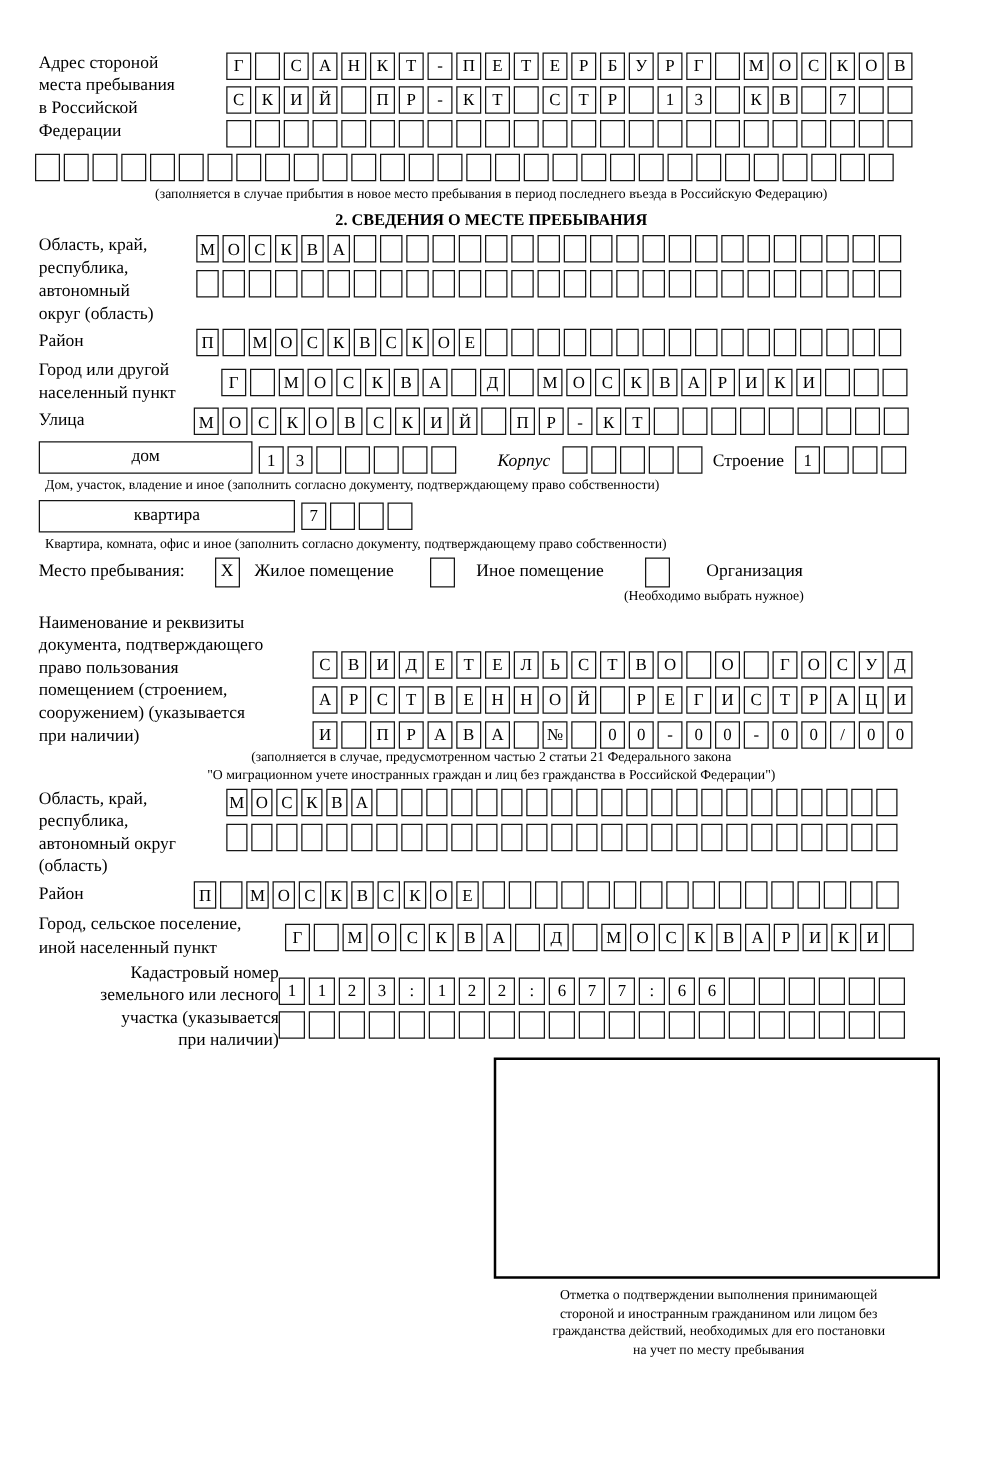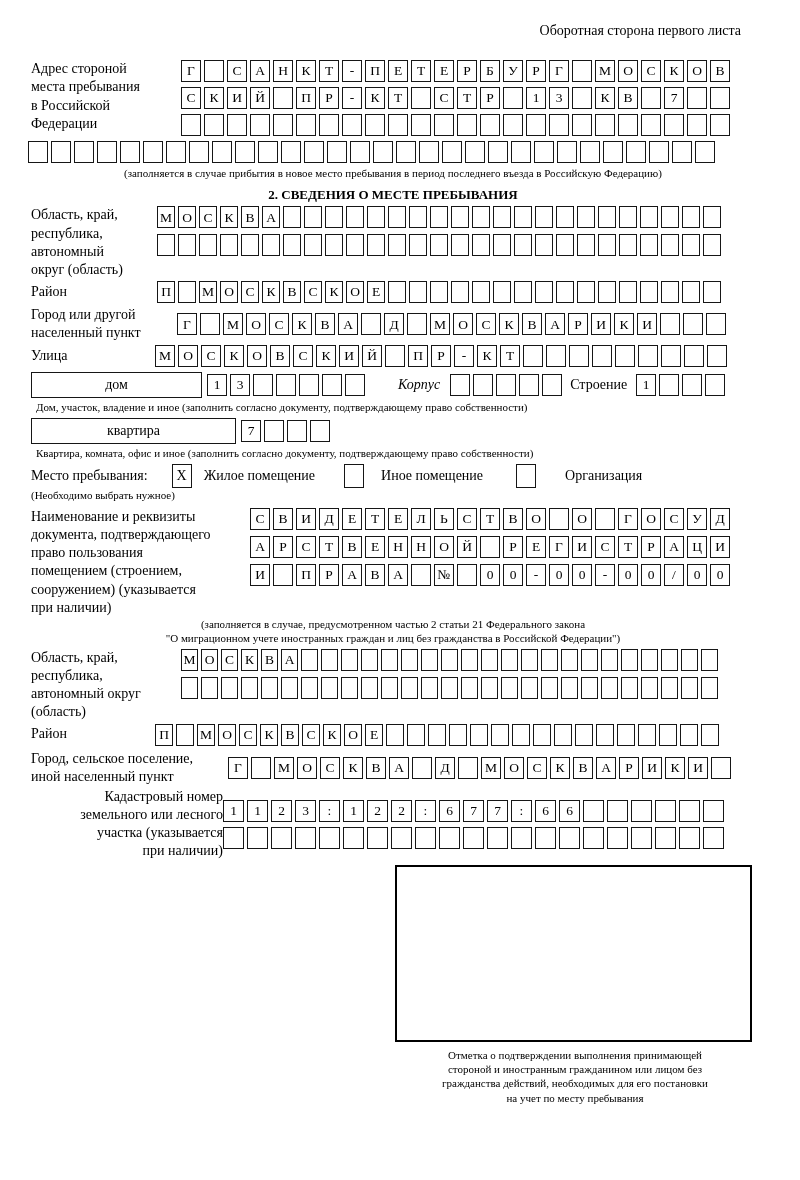--- a/index.html
+++ b/index.html
@@ -24,44 +24,43 @@
   .p21 .cell{width:15px;}
   .p25 .cell{width:19px;}
   .wbox{box-sizing:border-box;border:1.5px solid #161616;height:26px;
         display:flex;align-items:center;justify-content:center;flex-shrink:0;}
   .chk{box-sizing:border-box;width:20px;height:24px;border:1.5px solid #161616;
        display:inline-flex;align-items:center;justify-content:center;font-size:14px;flex-shrink:0;}
   
   .w150{width:150px;} .w126{width:126px;} .w146{width:146px;} .w124{width:124px;}
   .w219{width:219px;} .w197{width:197px;} .w192{width:192px;text-align:right;}
   
-  .mt2{margin-top:2px;} .mt3{margin-top:3px;} .mt4{margin-top:4px;} .mt5{margin-top:5px;}
+  .mt2{margin-top:2px;} .mt3{margin-top:3px;} .mt4{margin-top:4px;} .mt5{margin-top:5px;align-items:flex-end;}
   .prev-block{margin-top:20px;}
   .row4{margin-left:-3px;margin-top:5px;}
   .sec-title{margin-top:6px;font-size:13px;}
   .house-row .korpus{margin-left:33px;font-style:italic;} .house-row .korpus-grid{margin-left:10px;}
   .house-row .stroenie{margin-left:8px;} .house-row .stroenie-grid{margin-left:9px;}
   .house-row .num-grid{margin-left:5px;}
   .apt-row .num-grid{margin-left:5px;}
   .cap-ind{padding-left:5px;}
   .stay .chk1{margin-left:24px;} .stay .o1{margin-left:12px;}
   .stay .chk2{margin-left:29px;} .stay .o2{margin-left:17px;}
   .stay .chk3{margin-left:33px;} .stay .o3{margin-left:29px;}
-  .stay-note{width:612px;text-align:left;}
+  .stay-note{width:612px;text-align:right;}
   .cad-grid{margin-top:12px;}
   .stamp-box{margin-left:364px;margin-top:4px;width:357px;height:177px;
              border:2px solid #000;box-sizing:border-box;}
   .stamp-caption{margin-left:354px;margin-top:6px;width:380px;text-align:center;}
 </style>
 </head>
 <body>
 
 <div class="page">
 
-  <div class="header-note">Оборотная сторона первого листа</div>
 
   <div class="frow prev-block">
     <div class="label w150">Адрес стороной
 места пребывания
 в Российской
 Федерации</div>
     <div class="gridcol">
       <div class="boxrow">
           <span class="cell">Г</span>
           <span class="cell"></span>

